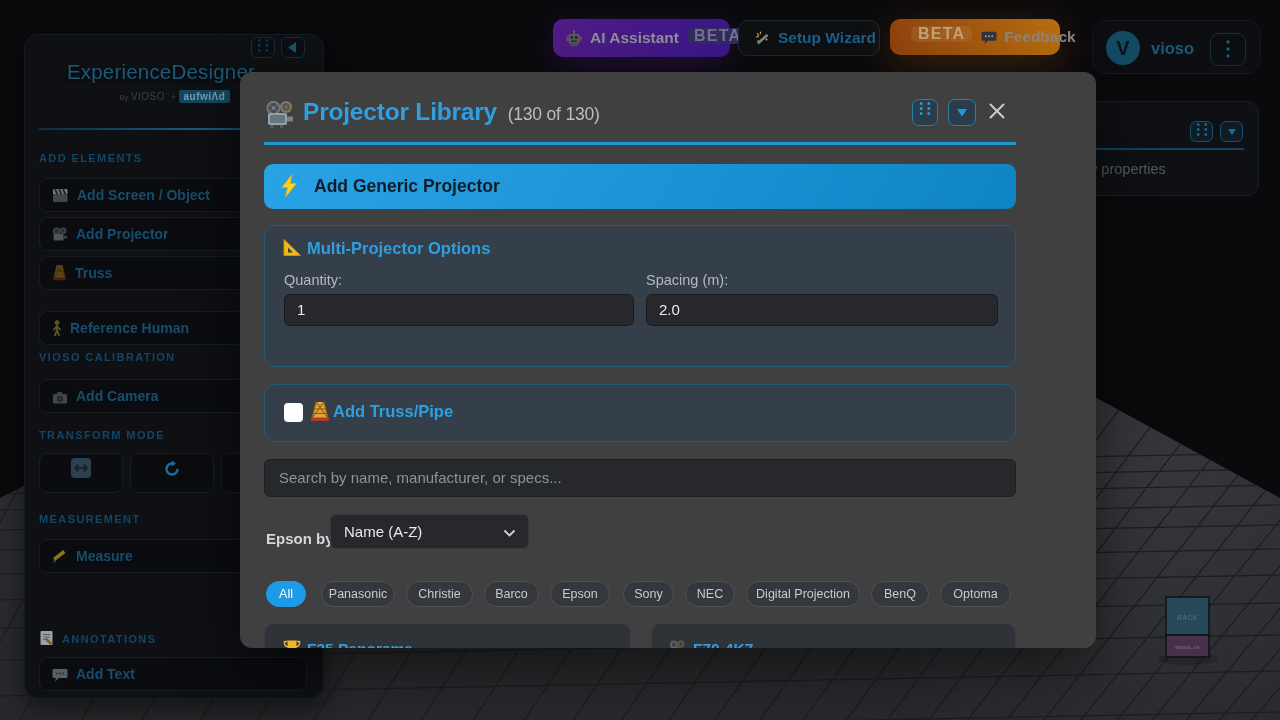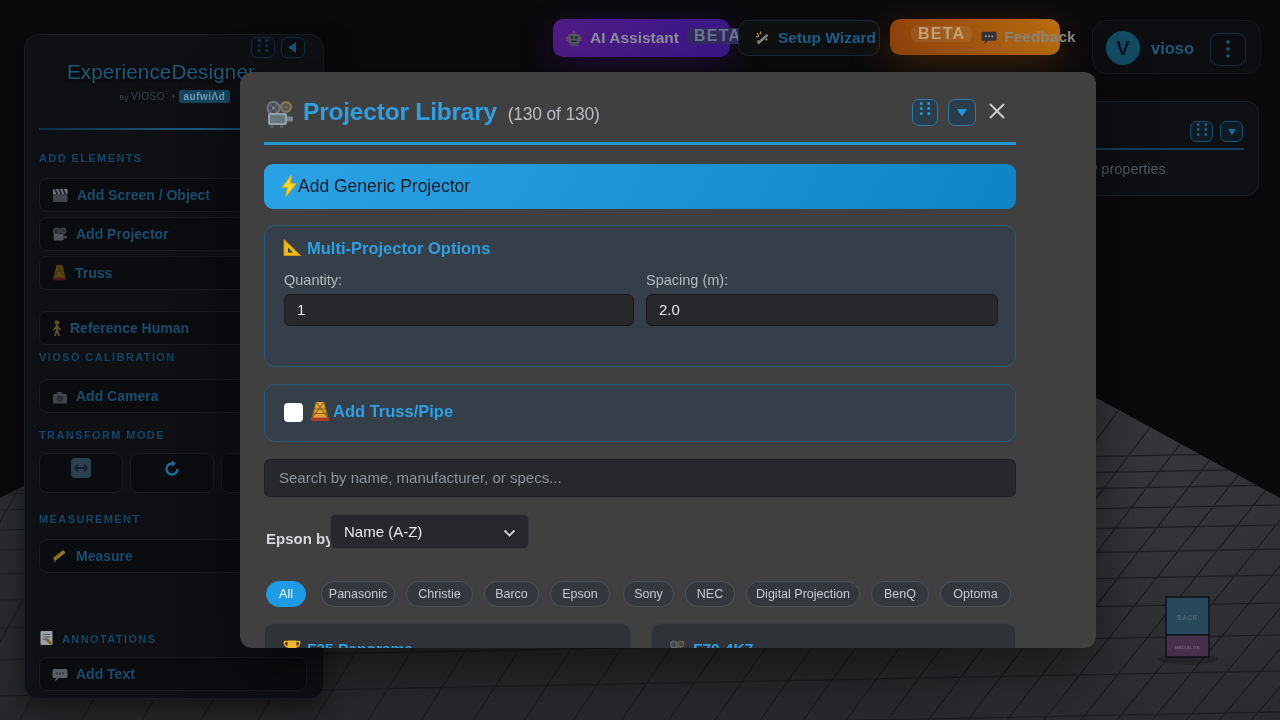--- a/index.html
+++ b/index.html
@@ -200,21 +200,21 @@
       </svg></div>
     <div class="abs" style="left:708px;top:27px;width:28px;height:27px;background:#2b3d4a;border:1.5px solid #2a7ea8;border-radius:7px;text-align:center"><svg width="14" height="25" viewBox="0 0 14 25">
         <polygon points="2,9 12,9 7,16.5" fill="#2196e0"></polygon>
       </svg></div>
     <div class="abs" style="left:748px;top:30px"><svg width="18" height="18" viewBox="0 0 18 18">
         <path d="M2.5 2.5 L15.5 15.5 M15.5 2.5 L2.5 15.5" stroke="#c9ccd0" stroke-width="2" stroke-linecap="round"></path>
       </svg></div>
     <div class="abs" style="left:24px;top:70px;width:752px;height:2.5px;background:#1f96d6"></div>
     <div class="abs" style="left:24px;top:92px;width:752px;height:45px;border-radius:9px;background:linear-gradient(120deg,#2aa3e6,#0e84c4);line-height:45px;padding-left:17px"><span style="display:inline-block;vertical-align:-5px"><svg width="17" height="22" viewBox="0 0 17 22">
           <path d="M10.5 0 L1 12.5 H6.5 L4.5 22 L15.5 8.5 H9.5 Z" fill="#ffd21e" stroke="#e8a80c" stroke-width="0.8"></path>
-        </svg></span><span style="color:#0f1d28;font-weight:normal;font-size:17.5px;margin-left:0">Add Generic Projector</span></div>
+        </svg></span><span style="color:#0f1d28;font-weight:bold;font-size:17.5px;margin-left:16px">Add Generic Projector</span></div>
     <div class="panel" style="top:153px;height:142px">
       <div class="abs" style="left:17px;top:12px"><svg width="20" height="19" viewBox="0 0 20 19">
           <path d="M2 17.5 L18.5 17.5 L2 1.5 Z" fill="#f5b914" stroke="#c8920a" stroke-width="1"></path>
           <path d="M6 14.5 L11 14.5 L6 9.5 Z" fill="#343f49"></path>
         </svg></div>
       <div class="abs" style="left:42px;top:13px;font-size:16.5px;font-weight:bold;color:#2d9fe2">Multi-Projector Options</div>
       <div class="abs" style="left:19px;top:46px;font-size:14.5px;color:#b4bac0">Quantity:</div>
       <div class="abs" style="left:381px;top:46px;font-size:14.5px;color:#b4bac0">Spacing (m):</div>
       <div class="inp" style="left:19px;top:68px;width:350px">1</div>
       <div class="inp" style="left:381px;top:68px;width:352px">2.0</div>

